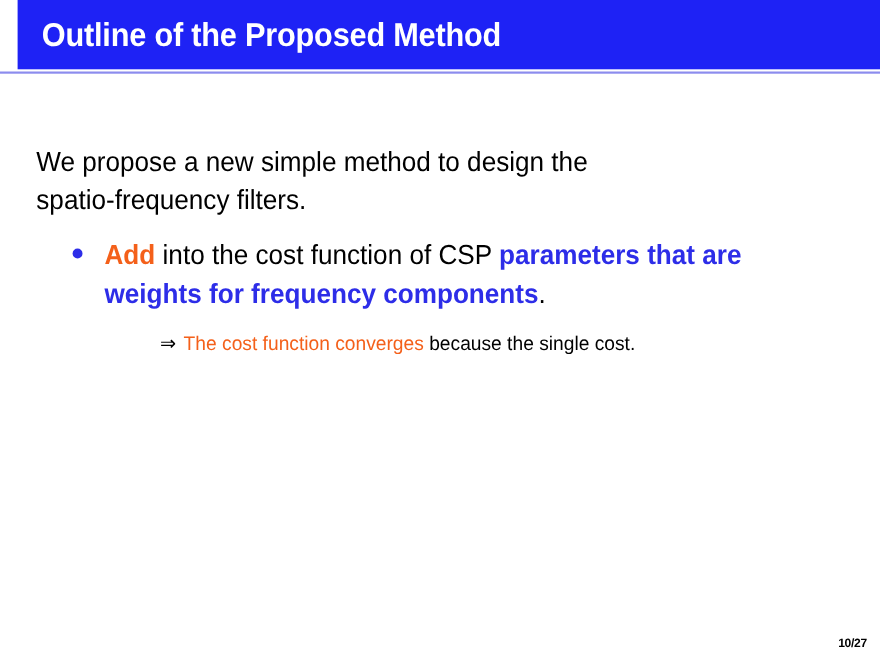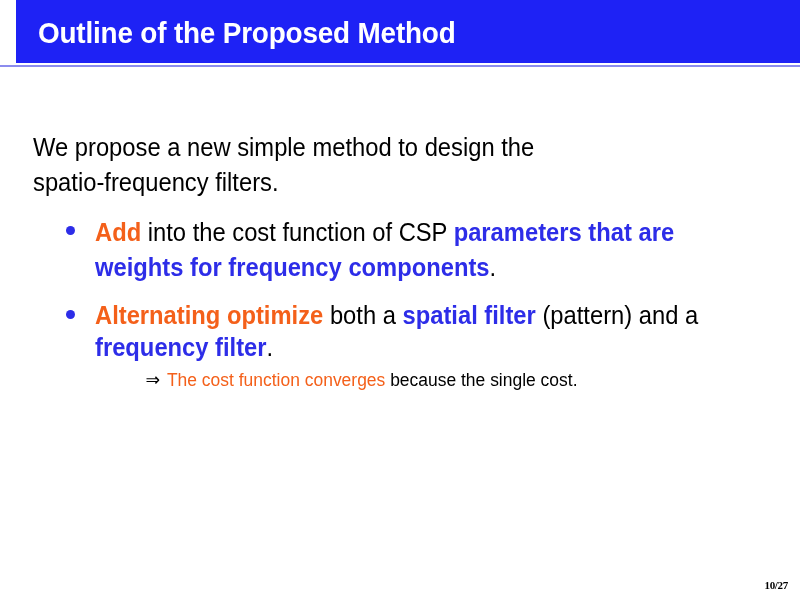--- a/index.html
+++ b/index.html
@@ -136,21 +136,20 @@
 
   
   .page-number {
     position: absolute;
     right: 12px;
     bottom: 9px;
     font-size: 11px;
     font-weight: bold;
     color: #000000;
     letter-spacing: -0.3px;
-    font-family: Liberation Serif, serif;
   }
 </style>
 </head>
 <body>
 
 <div class="title-banner">
   <div class="title-text">Outline of the Proposed Method</div>
 </div>
 <div class="banner-underline"></div>
 
@@ -161,24 +160,20 @@
     <span class="l2">spatio-frequency filters.</span>
   </div>
 
   <div class="bullet-list">
 
     <div class="bullet-item item-1">
       <span class="bullet-dot"></span>
       <span class="bullet-text"><span class="em-orange">Add</span><span class="plain"> into the cost function of CSP </span><span class="em-blue">parameters that are weights for frequency components</span><span class="plain">.</span></span>
     </div>
 
-    <div class="bullet-item item-2">
-      <span class="bullet-dot"></span>
-      <span class="bullet-text"><span class="em-orange">Alternating optimize</span><span class="plain"> both a </span><span class="em-blue">spatial filter</span><span class="plain"> (pattern) and a </span><span class="em-blue">frequency filter</span><span class="plain">.</span></span>
-    </div>
 
     <div class="sub-note"><span class="arrow-glyph">⇒</span><span class="em-orange-light">The cost function converges</span><span class="plain"> because the single cost.</span></div>
 
 
   </div>
 </div>
 
 <div class="page-number">10/27</div>
 
 </body></html>

